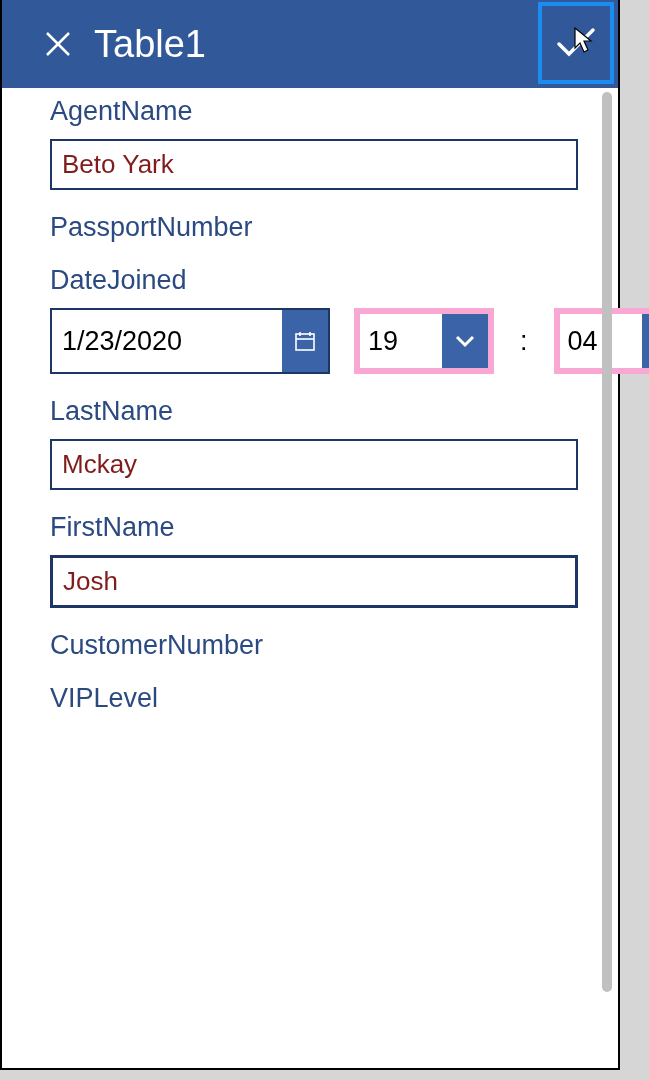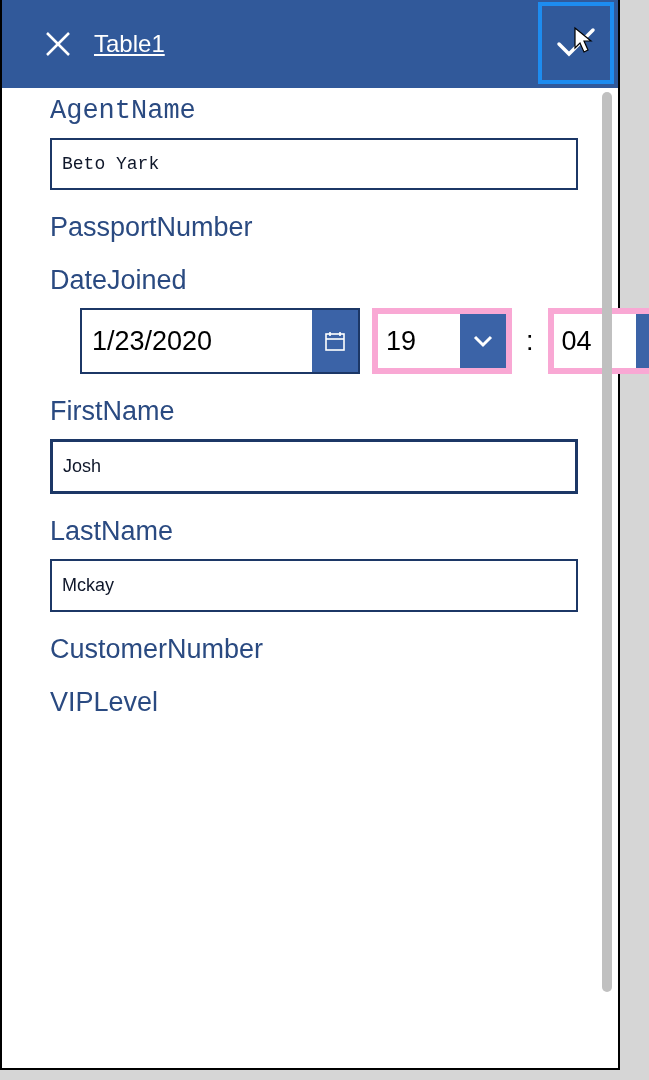--- a/index.html
+++ b/index.html
@@ -33,23 +33,22 @@
       height: 36px;
       display: flex;
       align-items: center;
       justify-content: center;
       cursor: pointer;
       margin-right: 18px;
     }
     .close-x svg { stroke: #fff; }
     .header-title {
       color: #ffffff;
-      font-size: 24px;
+      font-size: 38px;
       font-weight: 400;
-      text-decoration: underline;
     }
     .submit-highlight {
       position: absolute;
       right: 4px;
       top: 2px;
       width: 76px;
       height: 82px;
       border: 4px solid #1d8cf0;
       display: flex;
       align-items: center;
@@ -58,39 +57,39 @@
     }
     .submit-highlight svg { stroke: #fff; }
     .cursor-img {
       position: absolute;
       right: 22px;
       top: 26px;
       pointer-events: none;
     }
     .form-scroll { padding: 0 40px 0 48px; }
     .field-block { margin-top: 22px; }
-    .field-block:first-child { margin-top: 8px; font-family: Liberation Mono, monospace; }
+    .field-block:first-child { margin-top: 8px; }
     .field-label {
       color: #2a4a81;
       font-size: 27px;
       margin-bottom: 12px;
       display: block;
     }
     .text-input {
       width: 100%;
       border: 2px solid #1c3766;
-      padding: 14px 10px;
-      font-size: 18px;
-      color: #0f172a;
+      padding: 8px 10px;
+      font-size: 26px;
+      color: #7f1d1d;
       font-family: inherit;
       outline: none;
       background: #fff;
     }
     .text-input.focused { border-width: 3px; }
-    .date-row { display: flex; gap: 12px; align-items: center; margin-left: 30px; }
+    .date-row { display: flex; gap: 24px; align-items: center; }
     .date-box {
       display: flex;
       border: 2px solid #1c3766;
       height: 66px;
     }
     .date-main {
       width: 230px;
       padding: 0 10px;
       font-size: 27px;
       display: flex;
@@ -221,27 +220,27 @@
           <div class="dd-btn">
             <svg width="22" height="14" viewBox="0 0 22 14" fill="none" stroke="#fff" stroke-width="3">
               <polyline points="3,3 11,11 19,3"></polyline>
             </svg>
           </div>
         </div>
       </div>
     </div>
 
     <div class="field-block">
+      <span class="field-label">LastName</span>
+      <input class="text-input" value="Mckay" style="">
+    </div>
+
+    <div class="field-block">
       <span class="field-label">FirstName</span>
       <input class="text-input focused" value="Josh" style="">
-    </div>
-
-    <div class="field-block">
-      <span class="field-label">LastName</span>
-      <input class="text-input" value="Mckay" style="">
     </div>
 
 
     <div class="field-block">
       <span class="field-label">CustomerNumber</span>
     </div>
 
     <div class="field-block">
       <span class="field-label">VIPLevel</span>
     </div>

